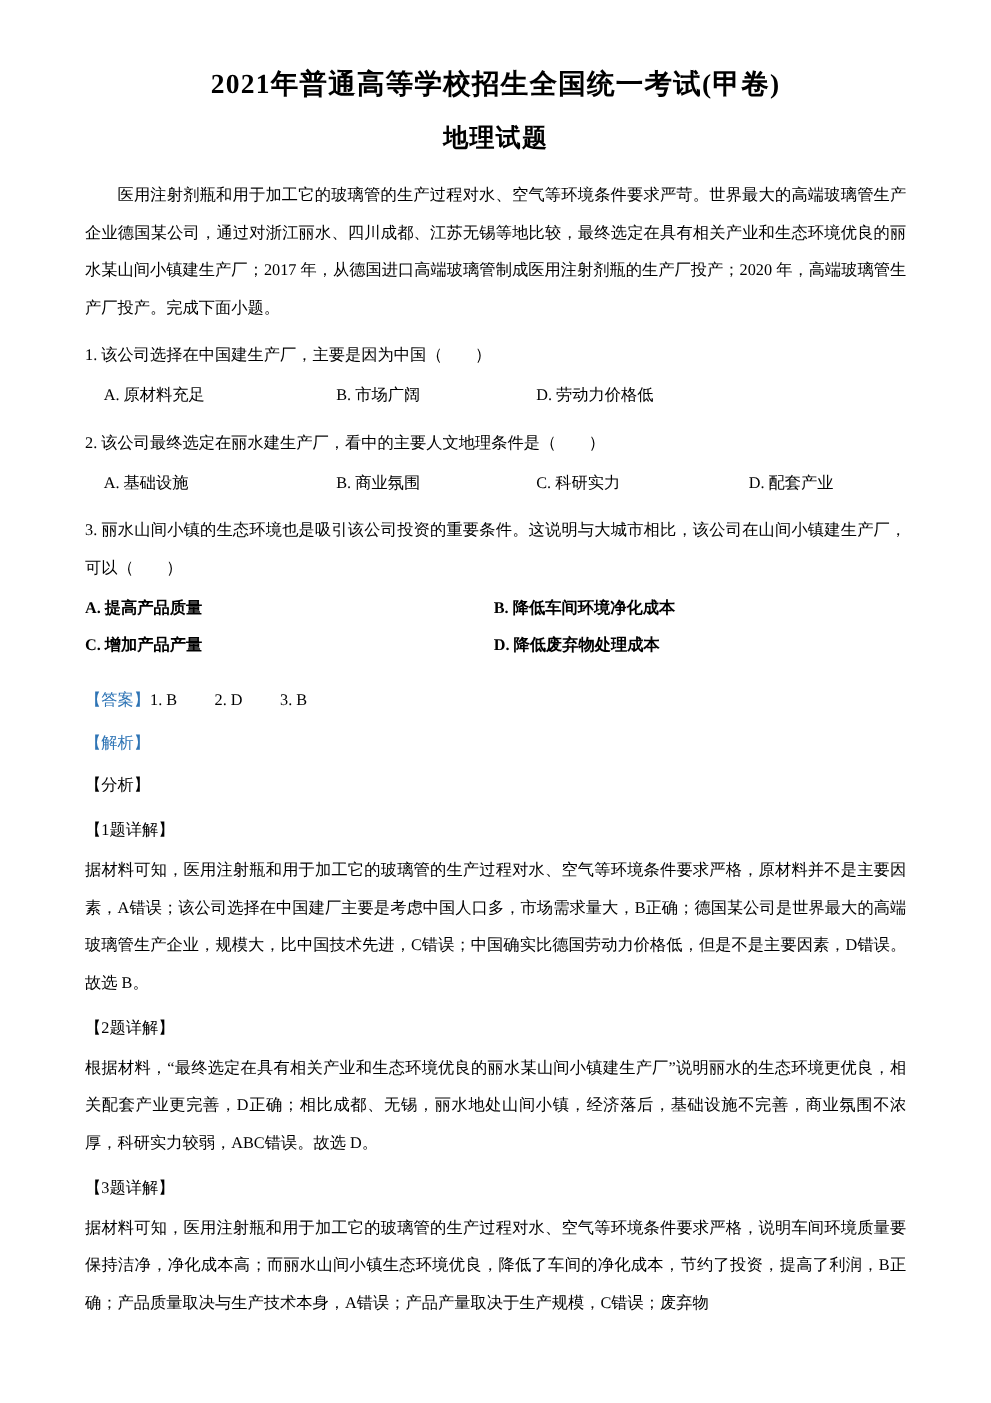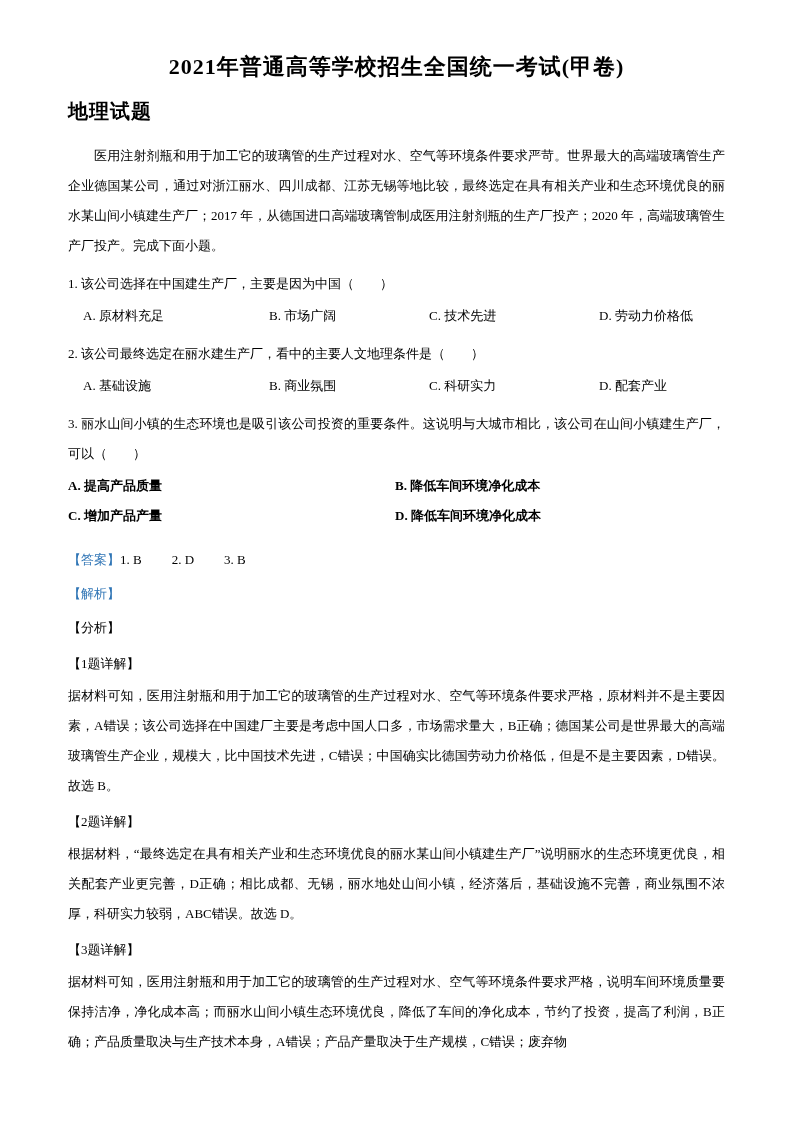--- a/index.html
+++ b/index.html
@@ -16,21 +16,21 @@
   .page{
     width:793px;height:1122px;
     padding:52px 68px 40px 68px;
     overflow:hidden;
   }
   .title{
     text-align:center;font-size:22px;font-weight:bold;
     line-height:1.4;margin-bottom:14px;letter-spacing:1px;
   }
   .subtitle{
-    text-align:left;font-size:20px;font-weight:bold;
+    text-align:center;font-size:20px;font-weight:bold;
     line-height:1.4;margin-bottom:16px;letter-spacing:1px;
   }
   .body-text{
     font-size:13px;line-height:30px;text-align:justify;
   }
   .passage{
     text-indent:2em;margin-bottom:6px;
   }
   .question{margin-top:8px;}
   .stem{margin-bottom:2px;}
@@ -61,42 +61,41 @@
   <h1 class="title">2021年普通高等学校招生全国统一考试(甲卷)</h1>
   <h2 class="subtitle">地理试题</h2>
 
   <p class="body-text passage">医用注射剂瓶和用于加工它的玻璃管的生产过程对水、空气等环境条件要求严苛。世界最大的高端玻璃管生产企业德国某公司，通过对浙江丽水、四川成都、江苏无锡等地比较，最终选定在具有相关产业和生态环境优良的丽水某山间小镇建生产厂；2017 年，从德国进口高端玻璃管制成医用注射剂瓶的生产厂投产；2020 年，高端玻璃管生产厂投产。完成下面小题。</p>
 
   <div class="question">
     <p class="body-text stem">1.  该公司选择在中国建生产厂，主要是因为中国（　　）</p>
     <div class="body-text opts-4">
       <span class="opt">A. 原材料充足</span>
       <span class="opt">B. 市场广阔</span>
-      <span class="opt">C. 技术先进</span>
       <span class="opt">D. 劳动力价格低</span>
     </div>
   </div>
 
   <div class="question">
     <p class="body-text stem">2. 该公司最终选定在丽水建生产厂，看中的主要人文地理条件是（　　）</p>
     <div class="body-text opts-4">
       <span class="opt">A. 基础设施</span>
       <span class="opt">B. 商业氛围</span>
       <span class="opt">C. 科研实力</span>
       <span class="opt">D. 配套产业</span>
     </div>
   </div>
 
   <div class="question">
     <p class="body-text stem">3. 丽水山间小镇的生态环境也是吸引该公司投资的重要条件。这说明与大城市相比，该公司在山间小镇建生产厂，可以（　　）</p>
     <div class="body-text opts-2col">
       <span class="opt">A. 提高产品质量</span>
       <span class="opt">B. 降低车间环境净化成本</span>
       <span class="opt">C. 增加产品产量</span>
-      <span class="opt">D. 降低车间环境净化成本</span>
+      <span class="opt">D. 降低废弃物处理成本</span>
     </div>
   </div>
 
   <p class="body-text answer-line">
     <span class="label-blue">【答案】</span><span class="ans-item">1. B</span><span class="ans-item">2. D</span><span class="ans-item">3. B</span>
   </p>
 
   <p class="body-text analysis-line">
     <span class="label-blue">【解析】</span>
   </p>

